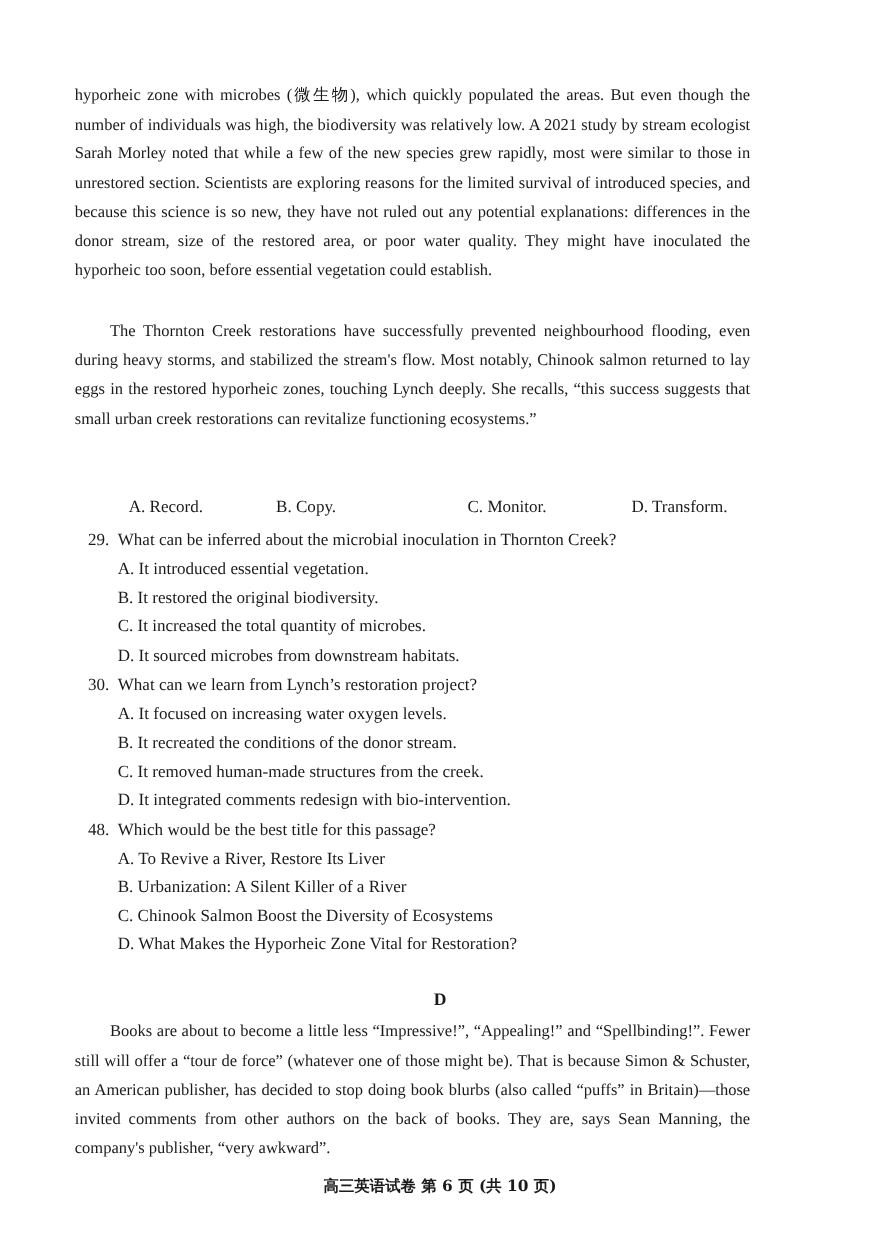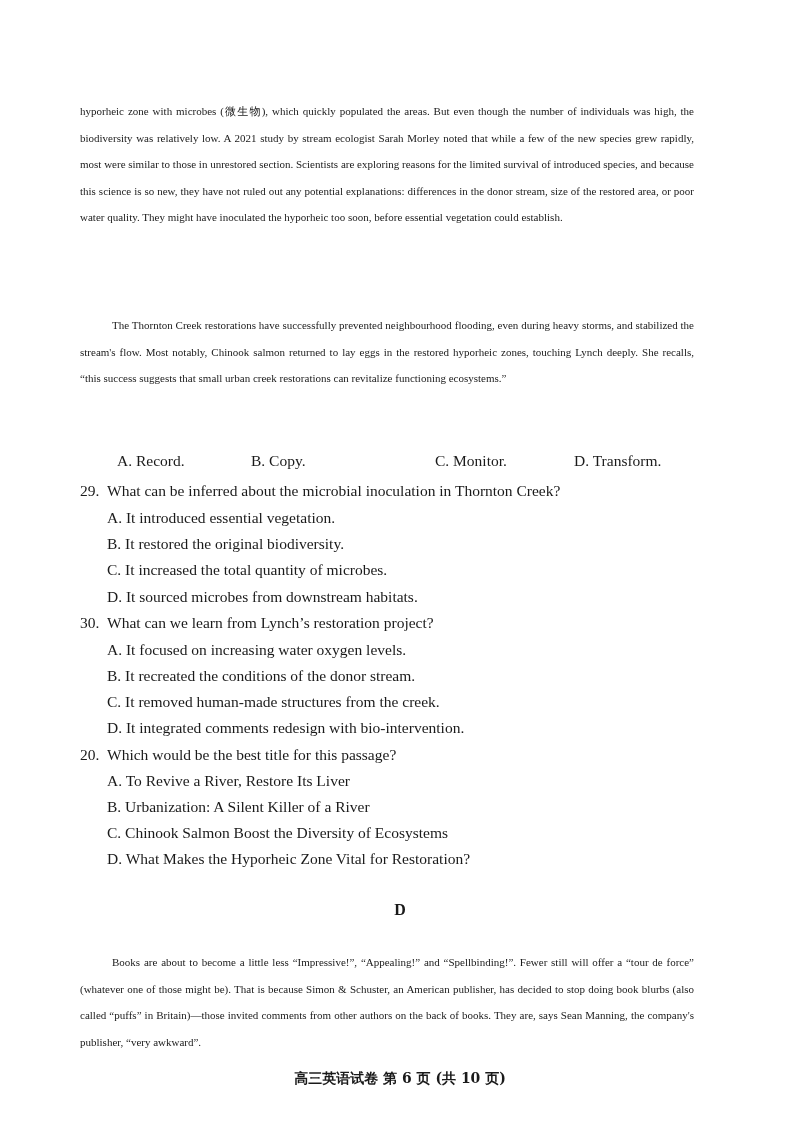--- a/index.html
+++ b/index.html
@@ -3,24 +3,23 @@
 <meta charset="utf-8">
 <style>
   html, body { margin: 0; padding: 0; background: #ffffff; }
   body {
     width: 800px; height: 1131px; overflow: hidden; position: relative;
     font-family: "Liberation Serif", "DejaVu Serif", serif;
     color: #1a1a1a;
   }
   .page { position: absolute; left: 0; top: 0; width: 800px; height: 1131px; }
   .para {
-    position: absolute; left: 80px; width: 614px;
-    font-size: 11px; line-height: 26.5px;
+    position: absolute; left: 68px; width: 614px;
+    font-size: 15px; line-height: 26.5px;
     text-align: justify;
-    margin-top: 24px;
   }
   .para .indent { display: inline-block; width: 32px; }
   .q {
     position: absolute; left: 80px; width: 620px;
     font-size: 15.5px; line-height: 26.5px;
   }
   .q-num { display: inline-block; width: 27px; }
   .opt {
     position: absolute; left: 107px;
     font-size: 15.5px; line-height: 26.5px;
@@ -46,42 +45,42 @@
     <span>hyporheic zone with microbes (微生物), which quickly populated the areas. But even though the number of individuals was high, the biodiversity was relatively low. A 2021 study by stream ecologist Sarah Morley noted that while a few of the new species grew rapidly, most were similar to those in unrestored section. Scientists are exploring reasons for the limited survival of introduced species, and because this science is so new, they have not ruled out any potential explanations: differences in the donor stream, size of the restored area, or poor water quality. They might have inoculated the hyporheic too soon, before essential vegetation could establish.</span>
   </div>
 
   <div class="para" style="top:288px;">
     <span class="indent"></span><span>The Thornton Creek restorations have successfully prevented neighbourhood flooding, even during heavy storms, and stabilized the stream's flow. Most notably, Chinook salmon returned to lay eggs in the restored hyporheic zones, touching Lynch deeply. She recalls, “this success suggests that small urban creek restorations can revitalize functioning ecosystems.”</span>
   </div>
 
   <div class="opt-row" style="top:452px;">
     <span style="left:0px;margin-left:10px;">A. Record.</span>
     <span style="left:144px;">B. Copy.</span>
-    <span style="left:328px;text-align:right;">C. Monitor.</span>
+    <span style="left:318px;text-align:right;">C. Monitor.</span>
     <span style="left:467px;">D. Transform.</span>
   </div>
 
   <div class="q" style="top:478px;">
     <span class="q-num">29.</span><span>What can be inferred about the microbial inoculation in Thornton Creek?</span>
   </div>
   <div class="opt" style="top:505px;">A. It introduced essential vegetation.</div>
   <div class="opt" style="top:531px;">B. It restored the original biodiversity.</div>
   <div class="opt" style="top:557px;">C. It increased the total quantity of microbes.</div>
   <div class="opt" style="top:584px;">D. It sourced microbes from downstream habitats.</div>
 
   <div class="q" style="top:610px;">
     <span class="q-num">30.</span><span>What can we learn from Lynch’s restoration project?</span>
   </div>
   <div class="opt" style="top:637px;">A. It focused on increasing water oxygen levels.</div>
   <div class="opt" style="top:663px;">B. It recreated the conditions of the donor stream.</div>
   <div class="opt" style="top:689px;">C. It removed human-made structures from the creek.</div>
   <div class="opt" style="top:715px;">D. It integrated comments redesign with bio-intervention.</div>
 
   <div class="q" style="top:742px;">
-    <span class="q-num">20.</span><span>Which would be the best title for this passage?</span>
+    <span class="q-num">48.</span><span>Which would be the best title for this passage?</span>
   </div>
   <div class="opt" style="top:768px;">A. To Revive a River, Restore Its Liver</div>
   <div class="opt" style="top:794px;">B. Urbanization: A Silent Killer of a River</div>
   <div class="opt" style="top:820px;">C. Chinook Salmon Boost the Diversity of Ecosystems</div>
   <div class="opt" style="top:846px;">D. What Makes the Hyporheic Zone Vital for Restoration?</div>
 
   <div class="section-title">D</div>
 
   <div class="para" style="top:925px;">
     <span class="indent"></span><span>Books are about to become a little less “Impressive!”, “Appealing!” and “Spellbinding!”. Fewer still will offer a “tour de force” (whatever one of those might be). That is because Simon &amp; Schuster, an American publisher, has decided to stop doing book blurbs (also called “puffs” in Britain)—those invited comments from other authors on the back of books. They are, says Sean Manning, the company's publisher, “very awkward”.</span>

